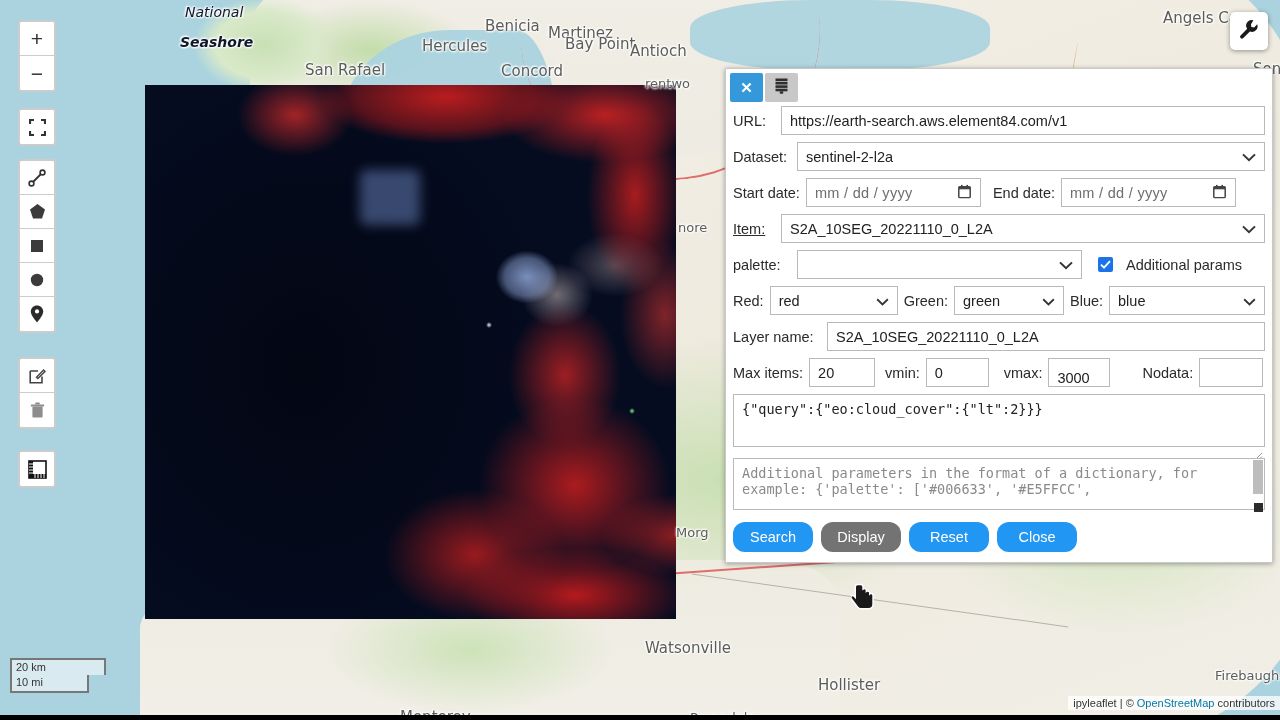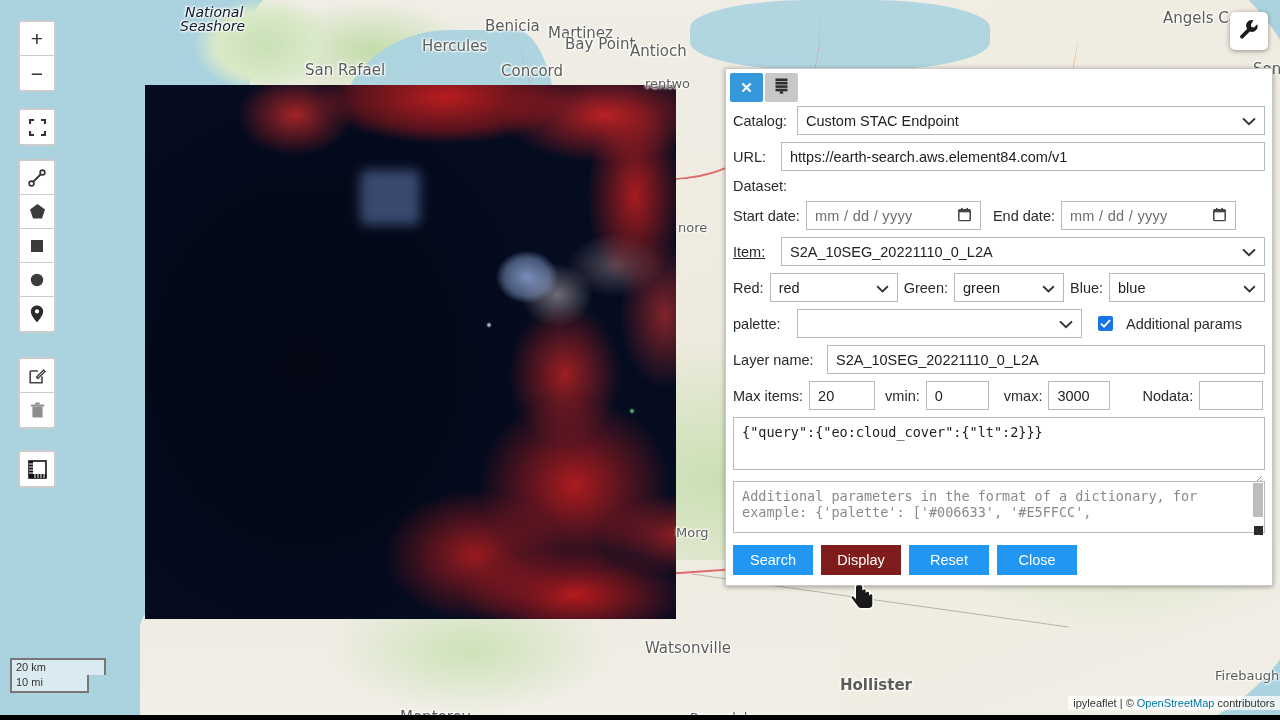--- a/index.html
+++ b/index.html
@@ -315,23 +315,23 @@
   .abtn {
     background: #2196f3;
     color: #fff;
     border: none;
     font-size: 14.5px;
     font-family: "Liberation Sans", sans-serif;
     padding: 7px 0;
     width: 80px;
     cursor: pointer;
     text-align: center;
-    border-radius: 0;
-  }
-  .abtn.active { background: #7f1d1d; }
+    border-radius: 12px;
+  }
+  .abtn.active { background: #737373; }
 
   #cursor {
     position: absolute;
     left: 851px; top: 583px;
     pointer-events: none;
   }
 </style>
 </head>
 <body>
 
@@ -349,35 +349,35 @@
     <div class="road rd-orange" style="left:700px; top:120px; width:420px; height:420px; border-width:0 2px 0 0; border-radius:0;"></div>
     <div class="road rd-pink" style="left:840px; top:220px; width:260px; height:300px; border-width:2px 0 0 0; border-radius:0; transform:rotate(18deg);"></div>
     <div class="road rd-red" style="left:640px; top:560px; width:420px; height:2px; background:#e06d6d; border:none; transform:rotate(-4deg); border-radius:0;"></div>
     <div class="road rd-grey" style="left:690px; top:600px; width:380px; height:1px; background:#b6b2aa; border:none; transform:rotate(8deg); border-radius:0;"></div>
     <div class="road" style="left:1060px; top:40px; width:1px; height:200px; background:#d8b877; transform:rotate(10deg);"></div>
 
     <div id="raster"></div>
 
     <div id="map-labels">
         <div class="maplabel park" style="left: 185px; top: 4px;">National</div>
-        <div class="maplabel park" style="left: 180px; top: 18px;">Seashore</div>
+        <div class="maplabel park" style="left: 180px; top: 34px; font-weight: bold;">Seashore</div>
         <div class="maplabel " style="left: 305px; top: 61px;">San Rafael</div>
         <div class="maplabel " style="left: 422px; top: 37px;">Hercules</div>
         <div class="maplabel " style="left: 500px; top: 24px; padding-left: 48px;">Martinez</div>
         <div class="maplabel " style="left: 485px; top: 17px;">Benicia</div>
         <div class="maplabel " style="left: 565px; top: 35px;">Bay Point</div>
         <div class="maplabel " style="left: 630px; top: 42px;">Antioch</div>
         <div class="maplabel " style="left: 501px; top: 62px;">Concord</div>
         <div class="maplabel " style="left: 1163px; top: 9px;">Angels Cam</div>
         <div class="maplabel " style="left: 1253px; top: 60px;">Song</div>
         <div class="maplabel small" style="left: 645px; top: 76px;">rentwo</div>
         <div class="maplabel small" style="left: 678px; top: 220px;">nore</div>
         <div class="maplabel small" style="left: 676px; top: 525px;">Morg</div>
         <div class="maplabel " style="left: 645px; top: 639px;">Watsonville</div>
-        <div class="maplabel " style="left: 840px; top: 676px; font-weight: bold;">Hollister</div>
+        <div class="maplabel " style="left: 818px; top: 676px;">Hollister</div>
         <div class="maplabel " style="left: 400px; top: 708px;">Monterey</div>
         <div class="maplabel small" style="left: 690px; top: 710px;">Prunedale</div>
         <div class="maplabel small" style="left: 1215px; top: 668px;">Firebaugh</div>
       </div>
 
     <div class="ctrl-group" style="top:20px;">
       <div class="ctrl-btn">
         <span class="zoom-txt">+</span>
       </div>
       <div class="ctrl-btn">
@@ -516,41 +516,38 @@
             <rect x="1.5" y="7.3" width="12" height="2.6" fill="#2e2e2e"></rect>
             <rect x="1.5" y="10.7" width="12" height="2.6" fill="#2e2e2e"></rect>
             <rect x="5.8" y="13.3" width="3.4" height="2.4" fill="#2e2e2e"></rect>
           </svg>
         </span>
       </div>
     </div>
 
     <div class="form-rows">
 
-      <div class="frow">
-        <span class="flabel" style="width:58px;">Catalog:</span>
+
+      <div class="frow">
+        <span class="flabel" style="width:42px;">URL:</span>
+        <div class="ctl" style="flex:1;">
+          <span>https://earth-search.aws.element84.com/v1</span>
+        </div>
+      </div>
+
+      <div class="frow">
+        <span class="flabel" style="width:58px;">Dataset:</span>
         <div class="ctl sel" style="flex:1;">
-          <span>Custom STAC Endpoint</span>
+          <span>sentinel-2-l2a</span>
           <span class="chev">
             <svg width="14" height="9" viewBox="0 0 14 9">
                 <path d="M1,1.4 L7,7.2 L13,1.4" fill="none" stroke="#333" stroke-width="2"></path>
               </svg>
           </span>
         </div>
-      </div>
-
-      <div class="frow">
-        <span class="flabel" style="width:42px;">URL:</span>
-        <div class="ctl" style="flex:1;">
-          <span>https://earth-search.aws.element84.com/v1</span>
-        </div>
-      </div>
-
-      <div class="frow">
-        <span class="flabel" style="width:58px;">Dataset:</span>
       </div>
 
       <div class="frow">
         <span class="flabel">Start date:</span>
         <div class="ctl datefield" style="width:175px;">
           <span>mm / dd / yyyy</span>
           <span class="calicon">
             <svg width="13" height="14" viewBox="0 0 13 14">
               <rect x="0.8" y="2.2" width="11.4" height="11" rx="1" fill="none" stroke="#444" stroke-width="1.5"></rect>
               <rect x="0.8" y="2.2" width="11.4" height="2.6" fill="#444"></rect>
@@ -579,20 +576,40 @@
           <span>S2A_10SEG_20221110_0_L2A</span>
           <span class="chev">
             <svg width="14" height="9" viewBox="0 0 14 9">
                 <path d="M1,1.4 L7,7.2 L13,1.4" fill="none" stroke="#333" stroke-width="2"></path>
               </svg>
           </span>
         </div>
       </div>
 
       <div class="frow">
+        <span class="flabel" style="width:58px;">palette:</span>
+        <div class="ctl sel" style="width:285px;">
+          <span></span>
+          <span class="chev">
+            <svg width="14" height="9" viewBox="0 0 14 9">
+                <path d="M1,1.4 L7,7.2 L13,1.4" fill="none" stroke="#333" stroke-width="2"></path>
+              </svg>
+          </span>
+        </div>
+        <div class="chk" style="margin-left:10px;">
+          <span>
+            <svg width="11" height="9" viewBox="0 0 11 9">
+                <path d="M1,4.6 L4,7.6 L10,1.2" fill="none" stroke="#fff" stroke-width="1.9"></path>
+              </svg>
+          </span>
+        </div>
+        <span class="flabel" style="margin-left:7px;">Additional params</span>
+      </div>
+
+      <div class="frow">
         <span class="flabel">Red:</span>
         <div class="ctl sel" style="width:128px;">
           <span>red</span>
           <span class="chev">
             <svg width="13" height="8" viewBox="0 0 14 9">
                 <path d="M1,1.4 L7,7.2 L13,1.4" fill="none" stroke="#333" stroke-width="2"></path>
               </svg>
           </span>
         </div>
         <span class="flabel">Green:</span>
@@ -609,57 +626,37 @@
           <span>blue</span>
           <span class="chev">
             <svg width="13" height="8" viewBox="0 0 14 9">
                 <path d="M1,1.4 L7,7.2 L13,1.4" fill="none" stroke="#333" stroke-width="2"></path>
               </svg>
           </span>
         </div>
       </div>
 
       <div class="frow">
-        <span class="flabel" style="width:58px;">palette:</span>
-        <div class="ctl sel" style="width:285px;">
-          <span></span>
-          <span class="chev">
-            <svg width="14" height="9" viewBox="0 0 14 9">
-                <path d="M1,1.4 L7,7.2 L13,1.4" fill="none" stroke="#333" stroke-width="2"></path>
-              </svg>
-          </span>
-        </div>
-        <div class="chk" style="margin-left:10px;">
-          <span>
-            <svg width="11" height="9" viewBox="0 0 11 9">
-                <path d="M1,4.6 L4,7.6 L10,1.2" fill="none" stroke="#fff" stroke-width="1.9"></path>
-              </svg>
-          </span>
-        </div>
-        <span class="flabel" style="margin-left:7px;">Additional params</span>
-      </div>
-
-      <div class="frow">
         <span class="flabel" style="width:88px;">Layer name:</span>
         <div class="ctl" style="flex:1;">
           <span>S2A_10SEG_20221110_0_L2A</span>
         </div>
       </div>
 
       <div class="frow">
         <span class="flabel">Max items:</span>
         <div class="ctl" style="width:66px;">
           <span>20</span>
         </div>
         <span class="flabel" style="margin-left:4px;">vmin:</span>
         <div class="ctl" style="width:63px;">
           <span>0</span>
         </div>
         <span class="flabel" style="margin-left:9px;">vmax:</span>
-        <div class="ctl" style="width:62px;">
+        <div class="ctl" style="width:62px;align-items:flex-end;">
           <span>3000</span>
         </div>
         <span class="flabel" style="margin-left:26px;">Nodata:</span>
         <div class="ctl" style="width:64px;">
           <span></span>
         </div>
       </div>
     </div>
 
     <div class="ta-wrap">

